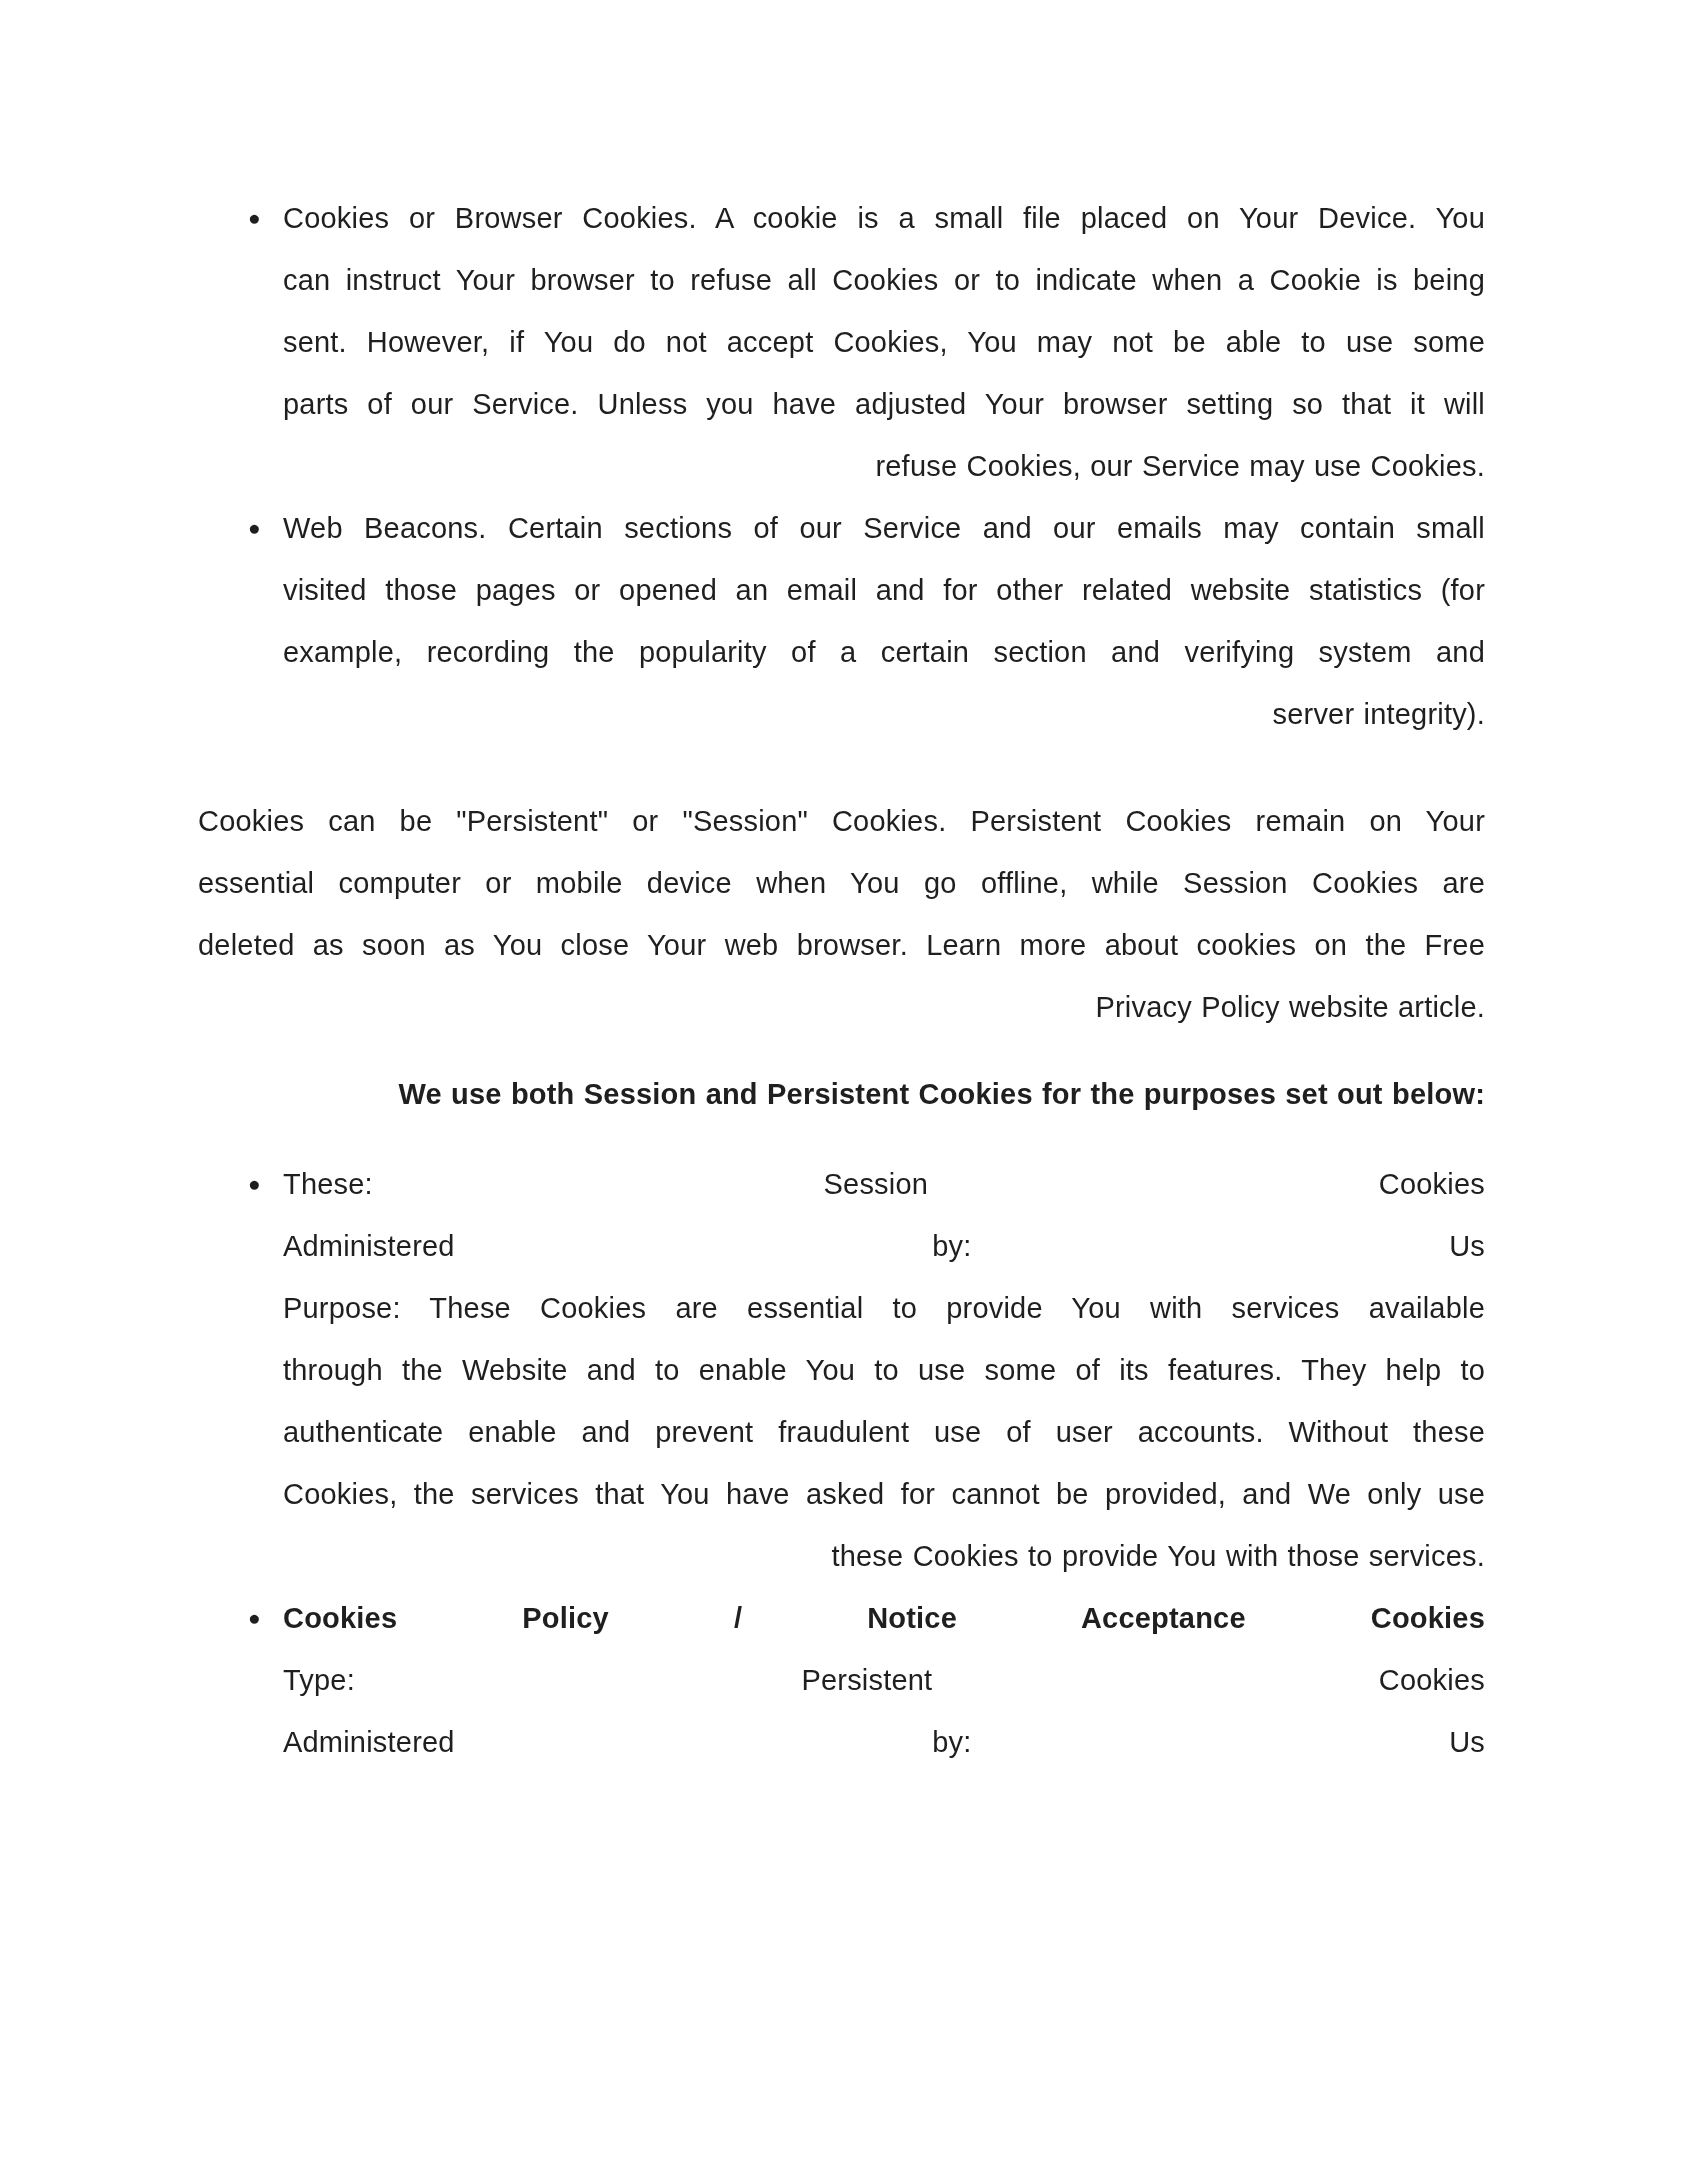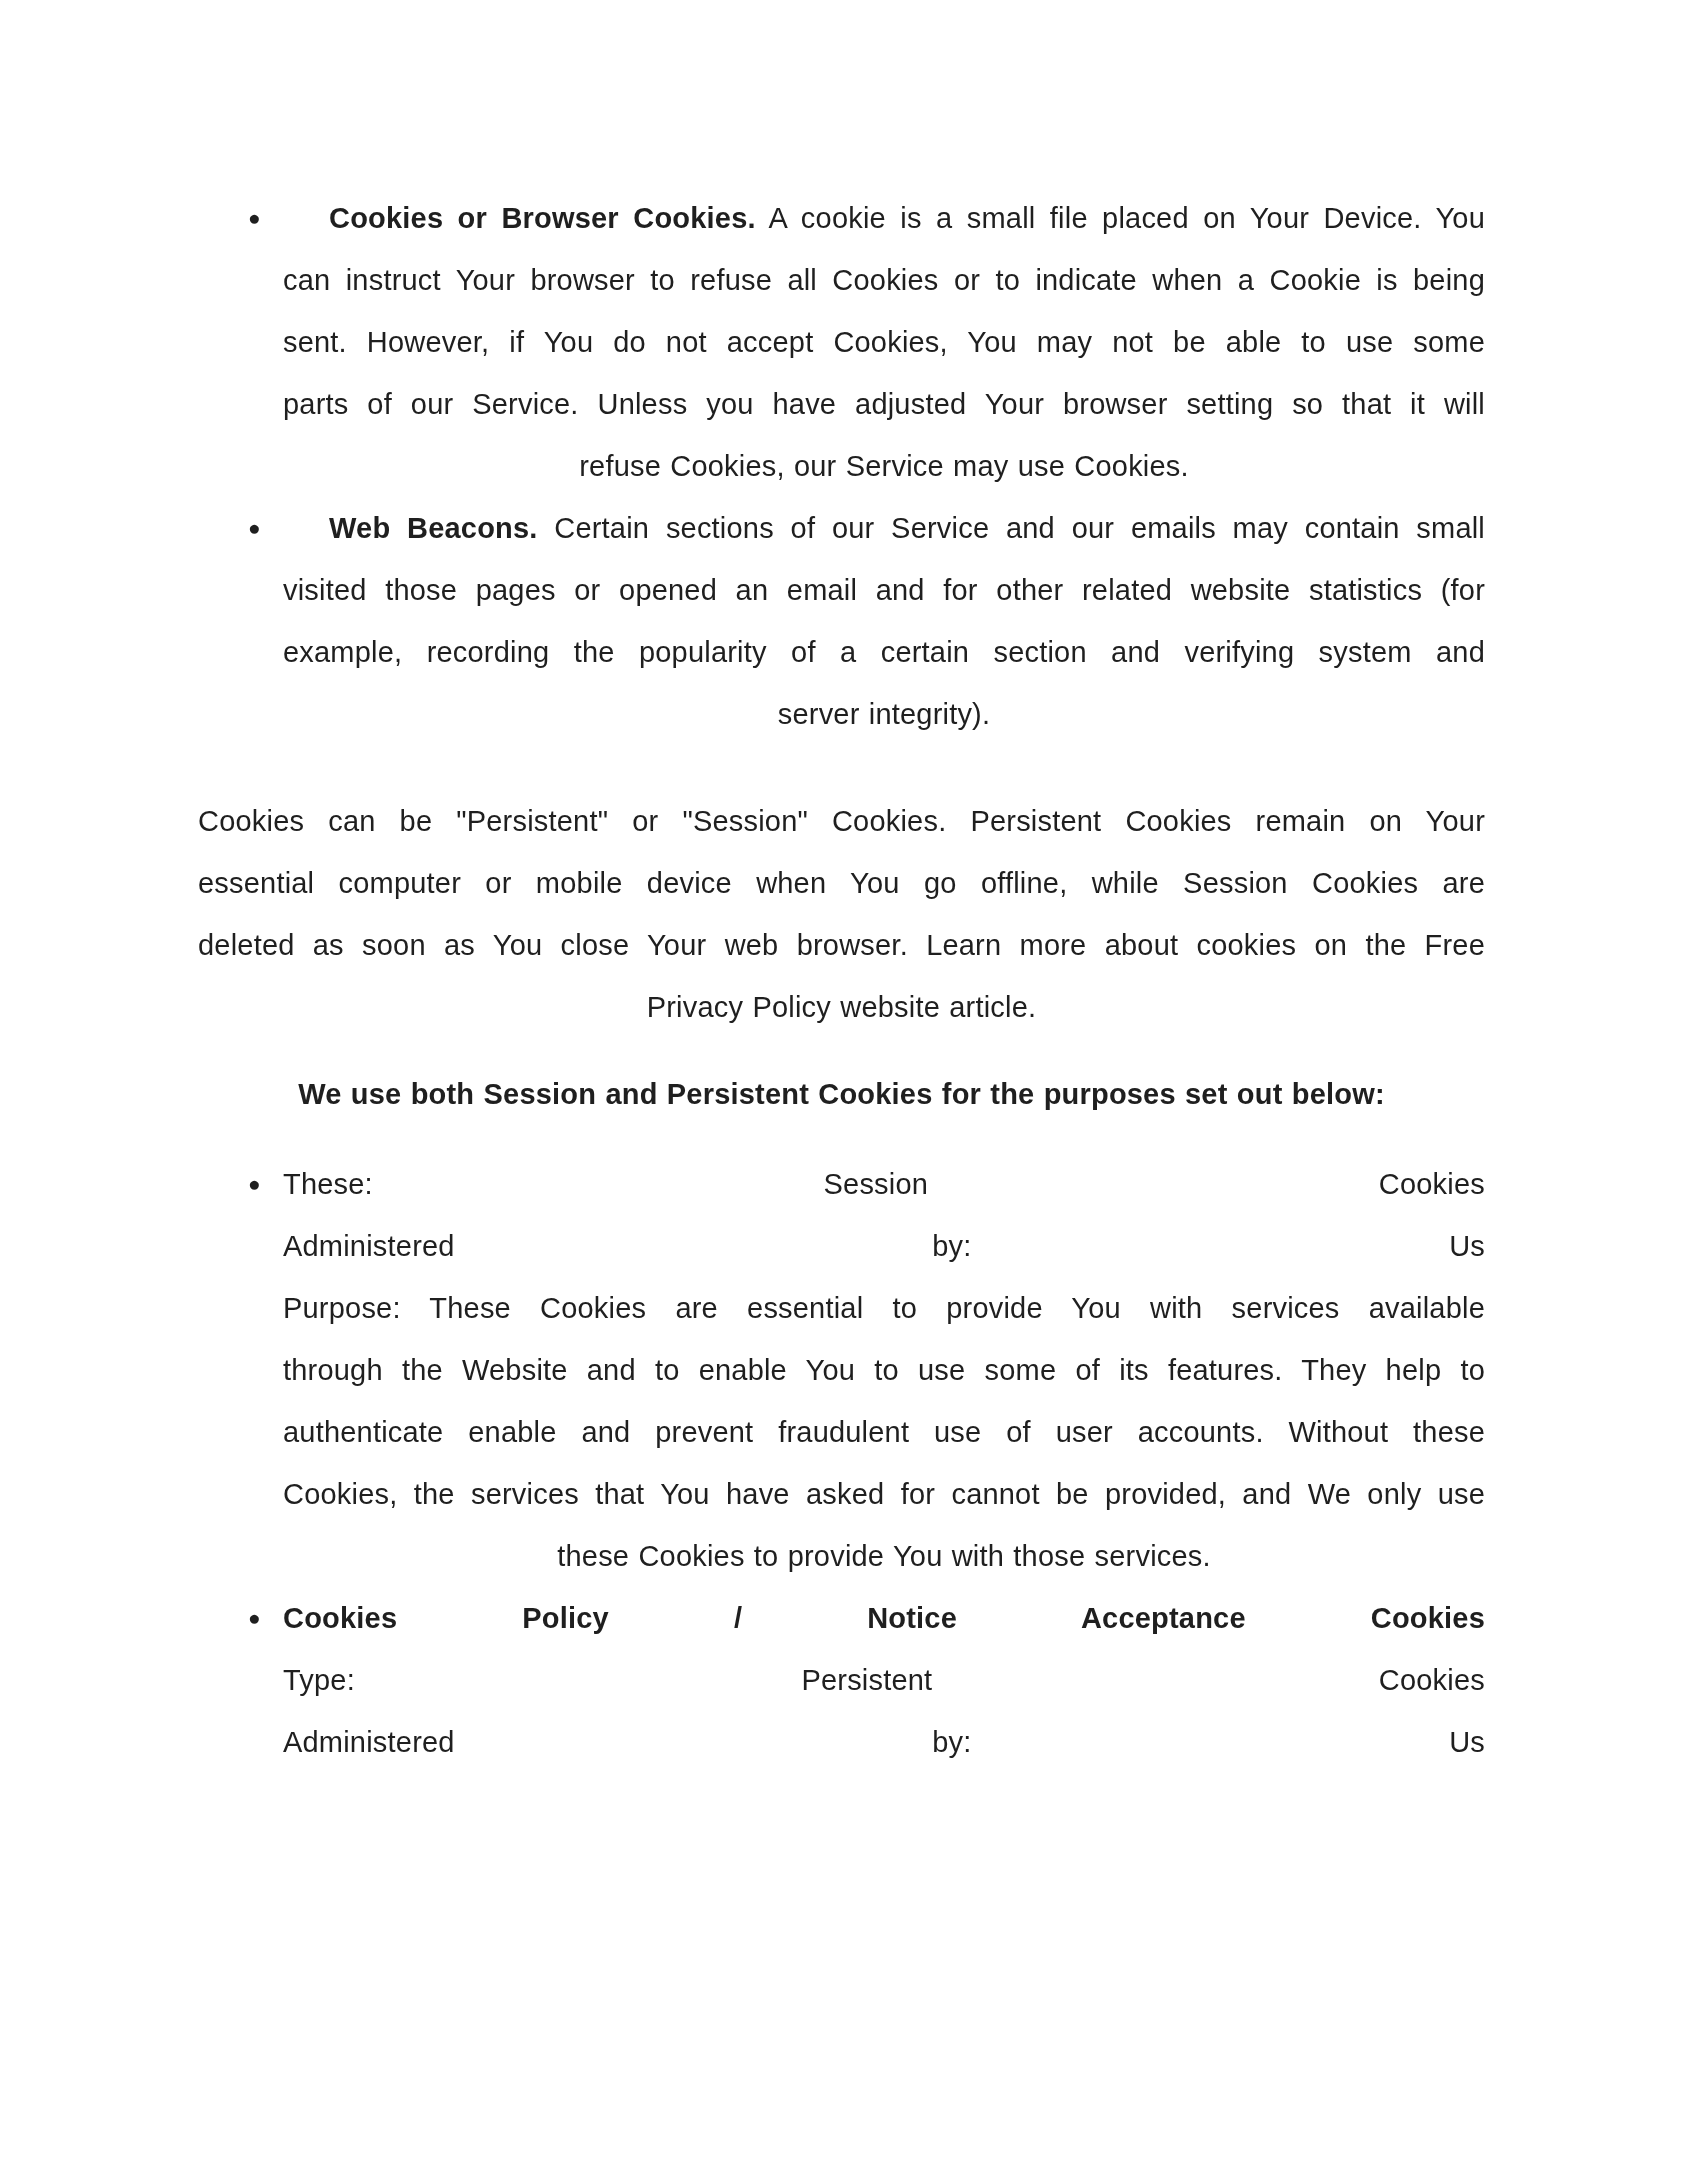--- a/index.html
+++ b/index.html
@@ -37,27 +37,27 @@
     padding-left: 85px;
   }
   .bullet {
     position: absolute;
     left: 50px;
     top: 0;
     font-size: 21px;
     line-height: 62px;
   }
   .line {
-    text-align: center;
+    text-align: right;
   }
   .spread {
     text-align: justify;
     text-align-last: justify;
   }
-  strong { font-weight: 700; margin-left: 46px; }
+  strong { font-weight: 400; }
   .bold { font-weight: 700; }
   .para-types { margin-top: 45px; }
   .para-intro { margin-top: 25px; font-weight: bold; }
   .purpose-list { margin-top: 28px; }
 </style>
 </head>
 <body>
 
 <div class="page">
 

